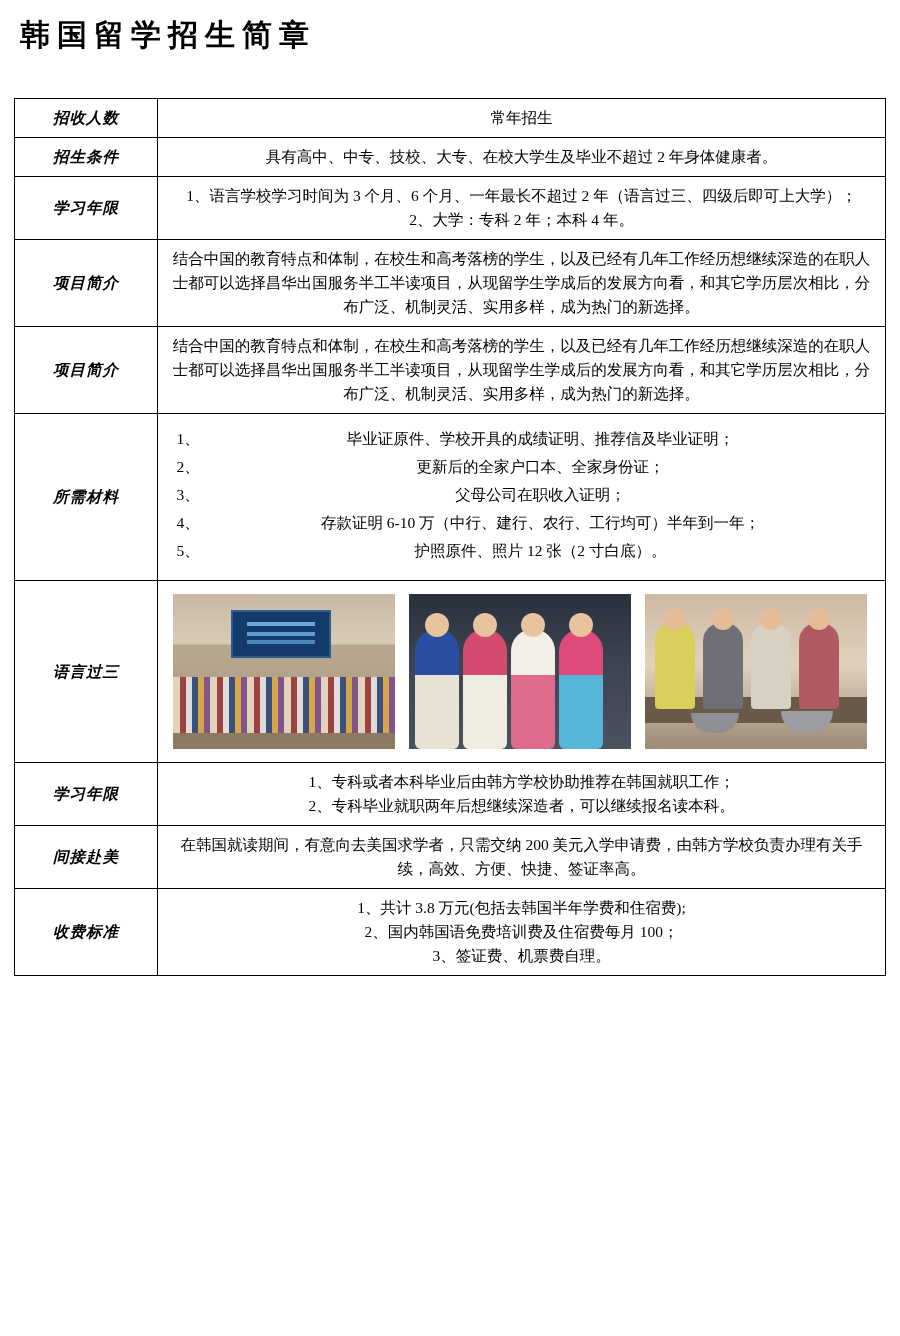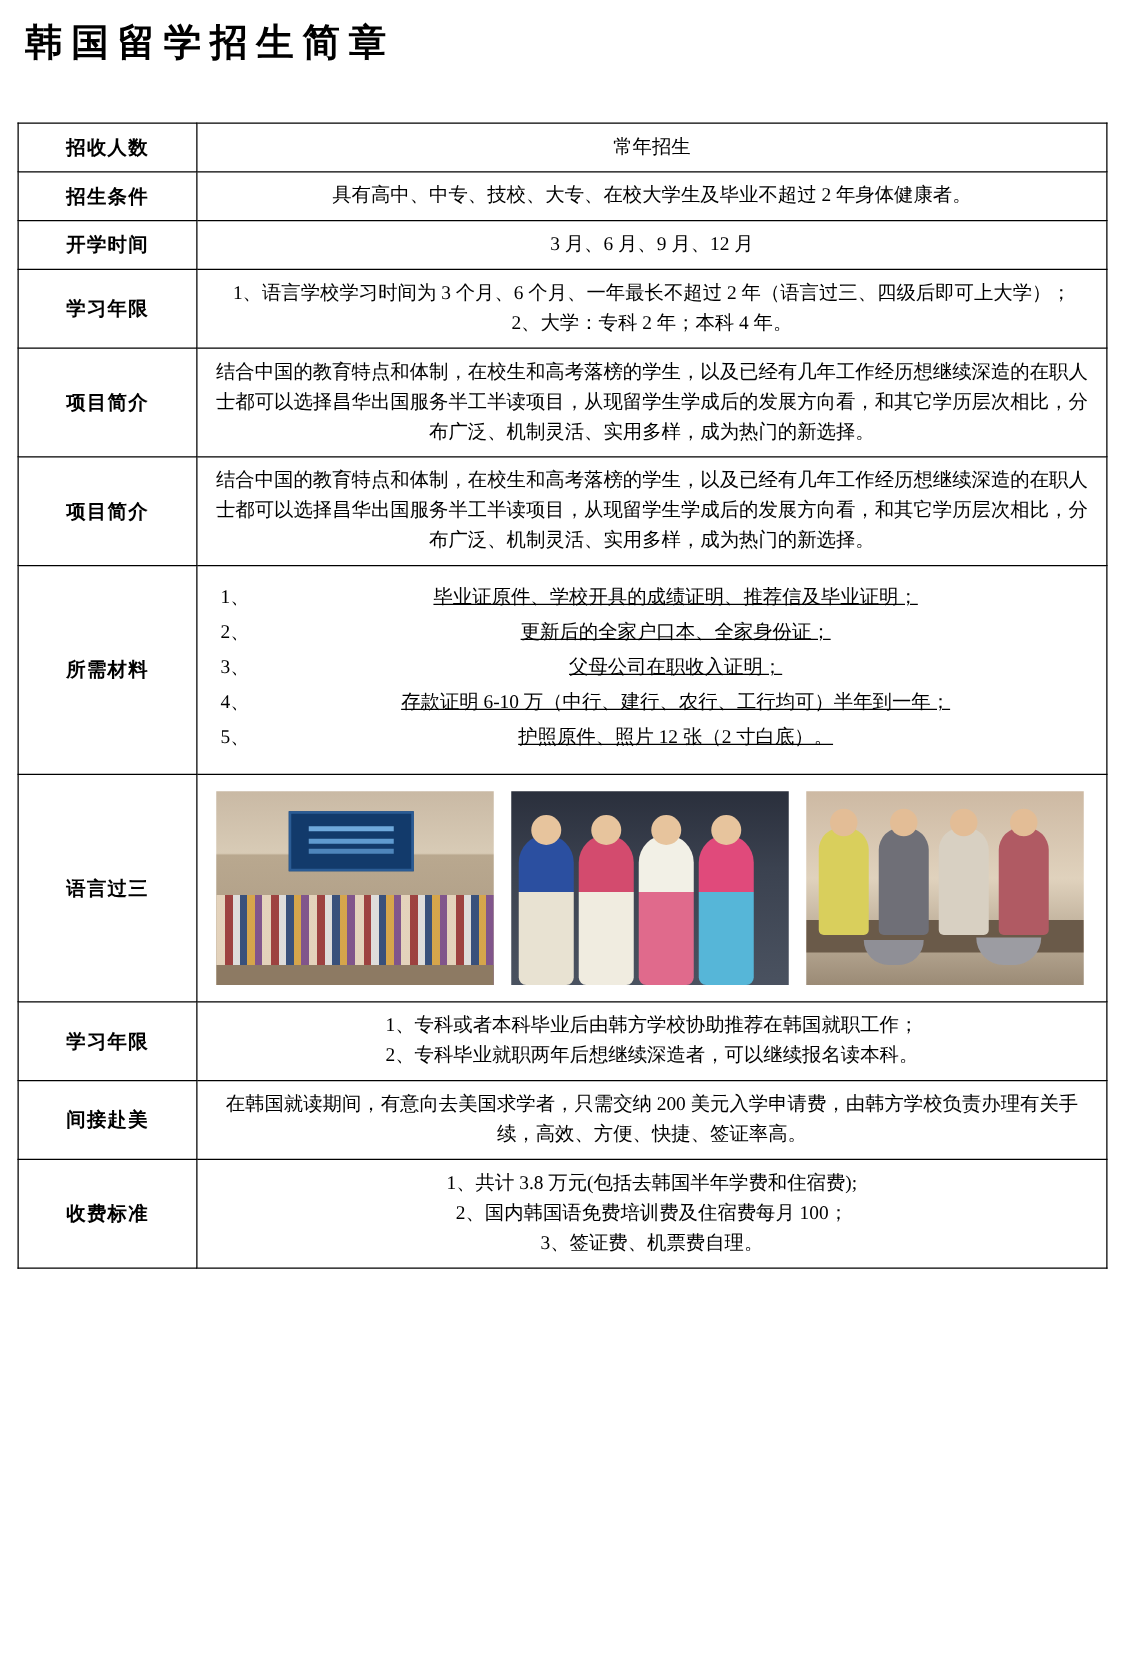--- a/index.html
+++ b/index.html
@@ -45,41 +45,41 @@
     line-height: 1.55;
   }
   td.label {
     width: 124px;
     text-align: center;
     font-family: "DejaVu Sans", "Liberation Sans", sans-serif;
     font-weight: bold;
     font-size: 16px;
     letter-spacing: 1px;
     padding: 7px 4px;
+    font-style: italic;
   }
   td.content {
     text-align: center;
   }
   .lines div {
     white-space: normal;
   }
   .numlist {
     padding: 6px 0 6px 4px;
   }
   .numlist .row {
     display: flex;
     margin-bottom: 4px;
   }
   .numlist .num {
     width: 34px;
     flex: none;
   }
   .numlist .txt {
     flex: 1;
-    text-decoration: underline;
   }
   .gallery {
     display: flex;
     gap: 14px;
     justify-content: flex-start;
     align-items: center;
     padding: 6px 0 6px 6px;
   }
   .photo {
     width: 222px;
@@ -207,24 +207,20 @@
         <td class="label">招收人数</td>
         <td class="content">常年招生</td>
       </tr>
 
       <tr>
         <td class="label">招生条件</td>
         <td class="content">具有高中、中专、技校、大专、在校大学生及毕业不超过 2 年身体健康者。</td>
       </tr>
 
 
-      <tr>
-        <td class="label">开学时间</td>
-        <td class="content">3 月、6 月、9 月、12 月</td>
-      </tr>
 
       <tr>
         <td class="label">学习年限</td>
         <td class="content">
           <div class="lines">
             <div>1、语言学校学习时间为 3 个月、6 个月、一年最长不超过 2 年（语言过三、四级后即可上大学）；</div>
             <div>2、大学：专科 2 年；本科 4 年。</div>
           </div>
         </td>
       </tr>

